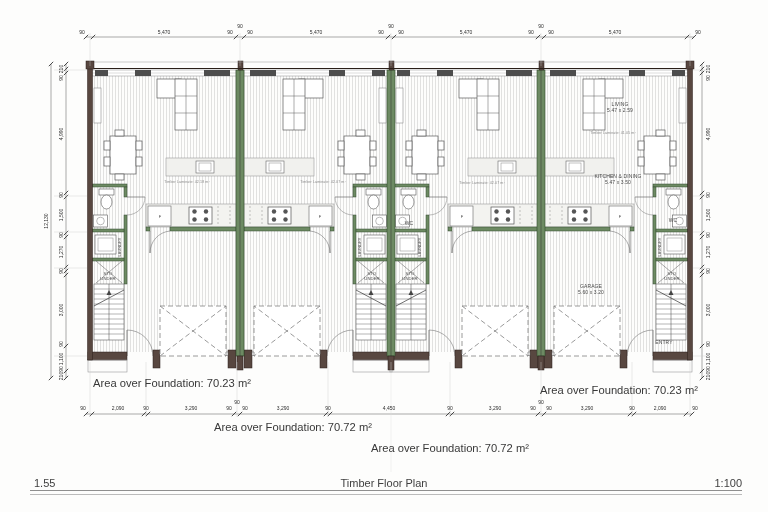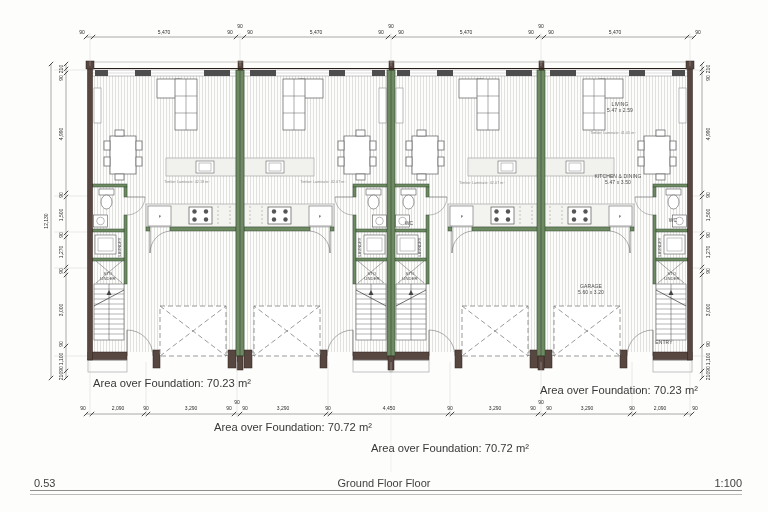--- a/index.html
+++ b/index.html
@@ -267,22 +267,22 @@
         <line x1="693" y1="356" x2="706" y2="356" stroke="#cccccc" stroke-width="0.4"></line>
       </g>
   </svg>
 
   <div id="overlay">
     <div class="area-text" style="left:93px;top:377px;">Area over Foundation: 70.23 m²</div>
     <div class="area-text" style="left:540px;top:384px;">Area over Foundation: 70.23 m²</div>
     <div class="area-text" style="left:214px;top:421px;">Area over Foundation: 70.72 m²</div>
     <div class="area-text" style="left:371px;top:442px;">Area over Foundation: 70.72 m²</div>
 
-    <div class="sheet-text" style="left:34px;top:477px;">0.53</div>
-    <div class="sheet-text" style="left:0;width:768px;text-align:center;top:477px;">Ground Floor Floor</div>
+    <div class="sheet-text" style="left:34px;top:477px;">1.55</div>
+    <div class="sheet-text" style="left:0;width:768px;text-align:center;top:477px;">Timber Floor Plan</div>
     <div class="sheet-text" style="right:26px;top:477px;">1:100</div>
     <div class="hline" style="top:490px;height:1.4px;"></div>
     <div class="hline" style="top:493.5px;height:0.8px;background:#bbbbbb;"></div>
   <div class="lbl room" style="left: 620px; top: 107px; font-size: 5px; transform: translate(-50%, -50%);">LIVING
 5.47 x 2.59</div>
       <div class="lbl room" style="left: 618px; top: 179px; font-size: 5px; transform: translate(-50%, -50%);">KITCHEN &amp; DINING
 5.47 x 3.50</div>
       <div class="lbl room" style="left: 591px; top: 289px; font-size: 5px; transform: translate(-50%, -50%);">GARAGE
 5.60 x 3.20</div>
       <div class="lbl room" style="left: 664px; top: 342px; font-size: 5px; transform: translate(-50%, -50%);">ENTRY</div>

